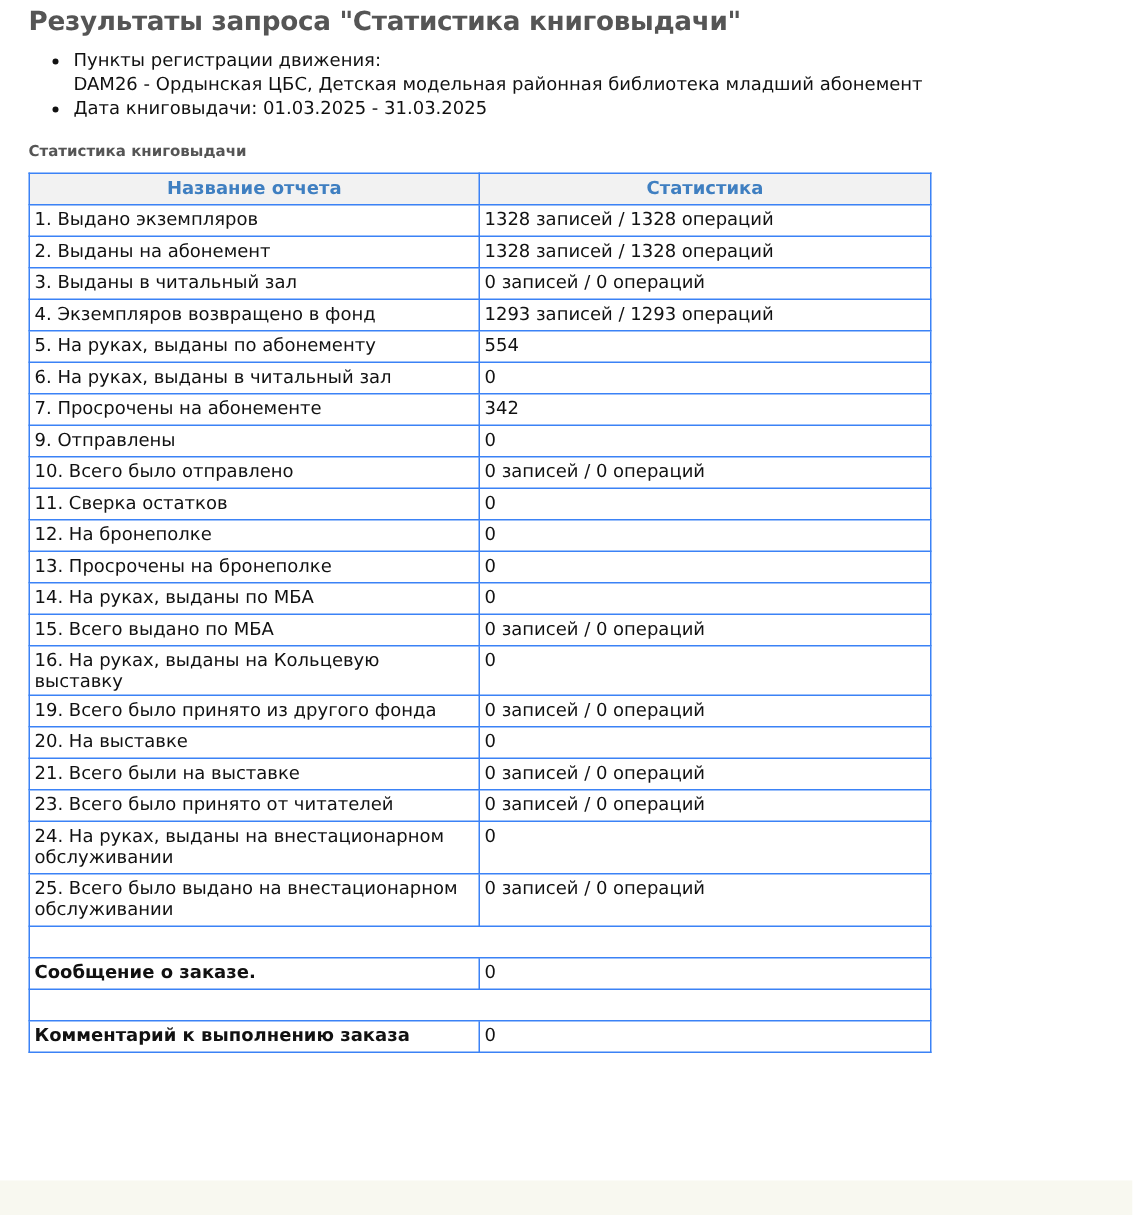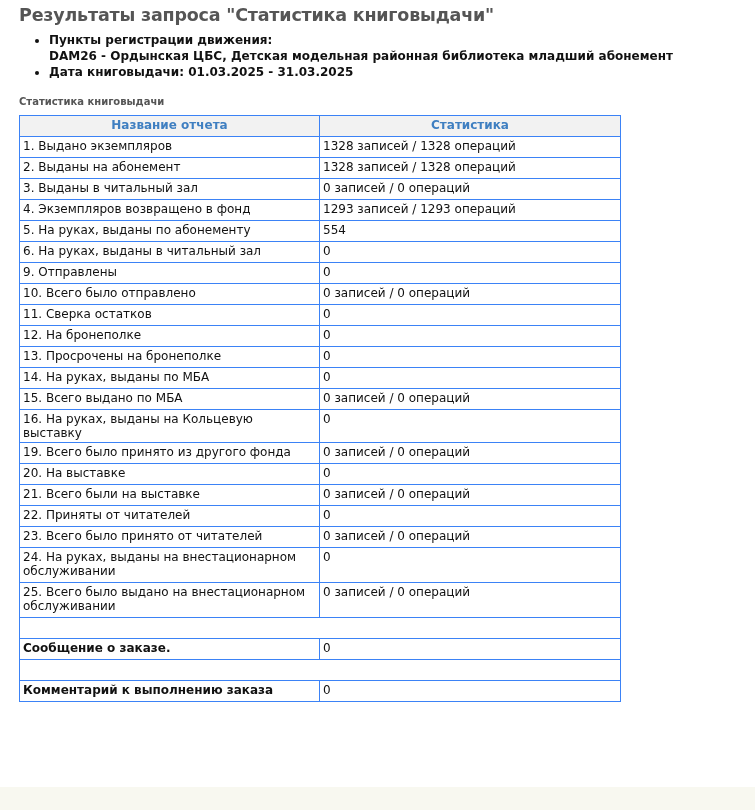--- a/index.html
+++ b/index.html
@@ -25,21 +25,20 @@
       font-size: 17.5px;
       font-weight: bold;
       color: #555555;
       line-height: 22px;
       letter-spacing: -0.2px;
     }
     ul.params {
       margin: 6px 0 0 0;
       padding: 0 0 0 30px;
       list-style: disc;
-      font-weight: bold;
     }
     ul.params li {
       font-size: 12px;
       line-height: 16px;
       color: #111;
     }
     h2 {
       margin: 13px 0 4px 0;
       font-size: 10px;
       font-weight: bold;
@@ -131,20 +130,24 @@
         </tr>
         <tr class="row">
           <td>5. На руках, выданы по абонементу</td>
           <td>554</td>
         </tr>
         <tr class="row">
           <td>6. На руках, выданы в читальный зал</td>
           <td>0</td>
         </tr>
         <tr class="row">
+          <td>7. Просрочены на абонементе</td>
+          <td>342</td>
+        </tr>
+        <tr class="row">
           <td>9. Отправлены</td>
           <td>0</td>
         </tr>
         <tr class="row">
           <td>10. Всего было отправлено</td>
           <td>0 записей / 0 операций</td>
         </tr>
         <tr class="row">
           <td>11. Сверка остатков</td>
           <td>0</td>
@@ -173,24 +176,20 @@
           <td>19. Всего было принято из другого фонда</td>
           <td>0 записей / 0 операций</td>
         </tr>
         <tr class="row">
           <td>20. На выставке</td>
           <td>0</td>
         </tr>
         <tr class="row">
           <td>21. Всего были на выставке</td>
           <td>0 записей / 0 операций</td>
-        </tr>
-        <tr class="row">
-          <td>22. Приняты от читателей</td>
-          <td>0</td>
         </tr>
         <tr class="row">
           <td>23. Всего было принято от читателей</td>
           <td>0 записей / 0 операций</td>
         </tr>
         <tr class="tall">
           <td>24. На руках, выданы на внестационарном обслуживании</td>
           <td>0</td>
         </tr>
         <tr class="tall">

